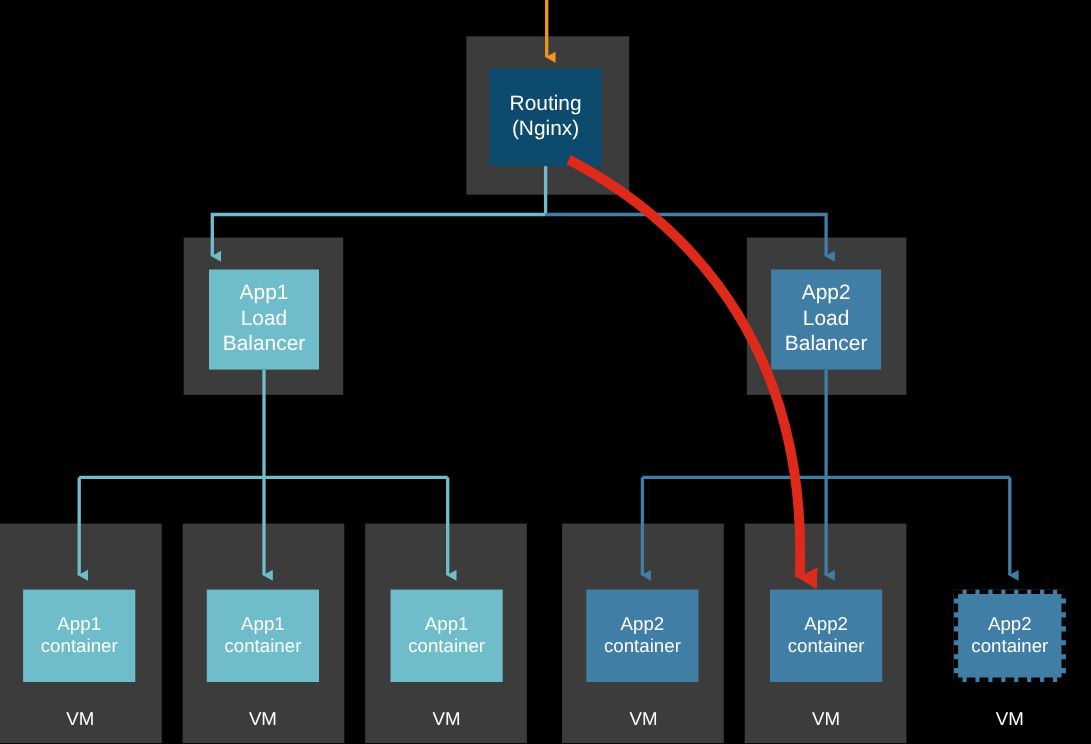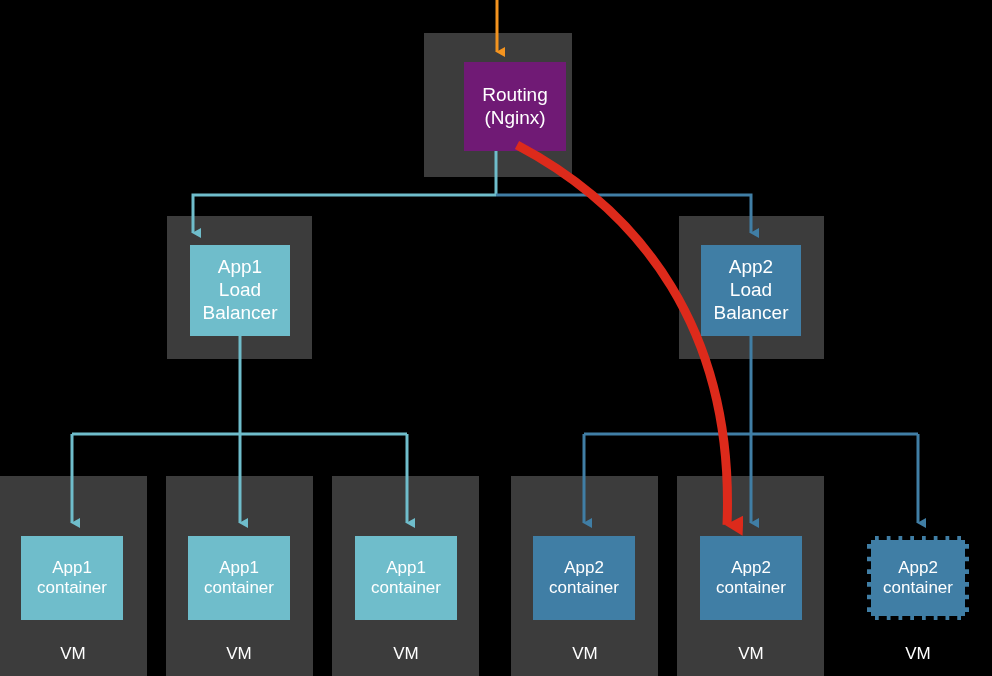--- a/index.html
+++ b/index.html
@@ -27,23 +27,22 @@
     box-sizing: border-box;
     display: flex;
     align-items: center;
     justify-content: center;
     text-align: center;
     color: #ffffff;
     line-height: 1.20;
     white-space: pre-line;
   }
   .node-routing {
-    background: #701a75;
+    background: #0c4a6e;
     font-size: 19px;
-    margin-left: 19px;
   }
   .node-lb-a {
     background: #6fbdcb;
     font-size: 19px;
   }
   .node-lb-b {
     background: #407ea5;
     font-size: 19px;
   }
   .node-c-a {

